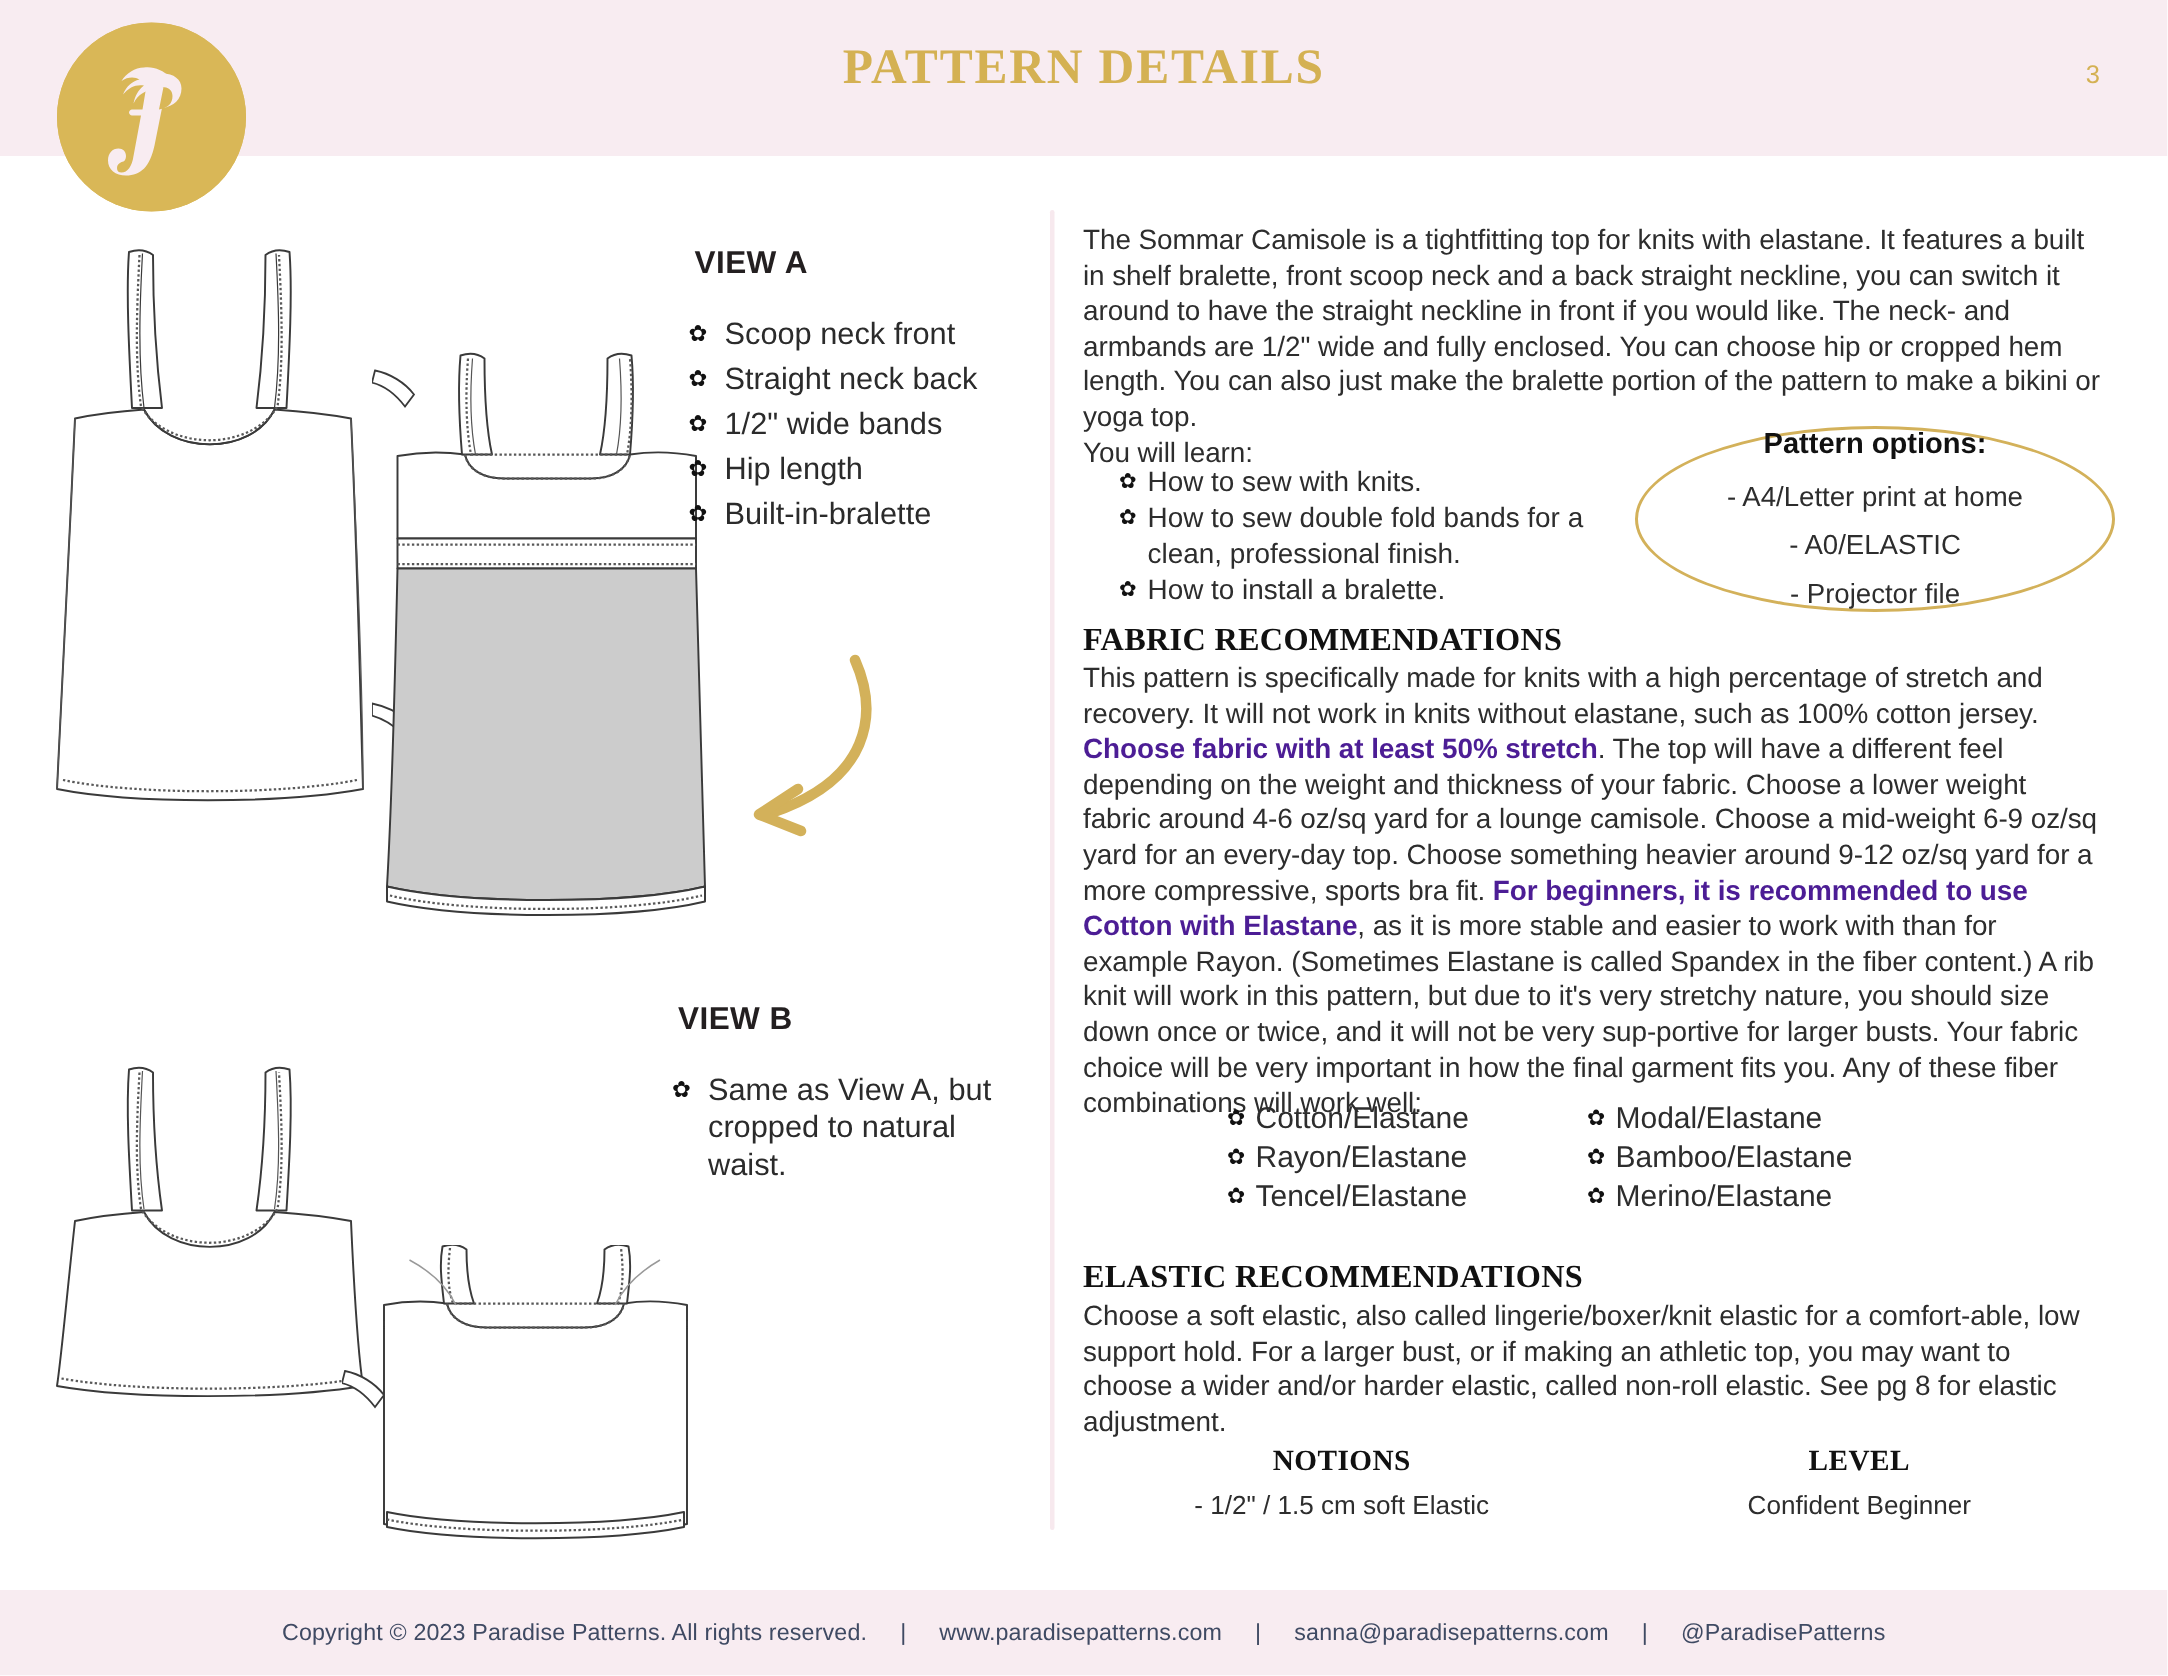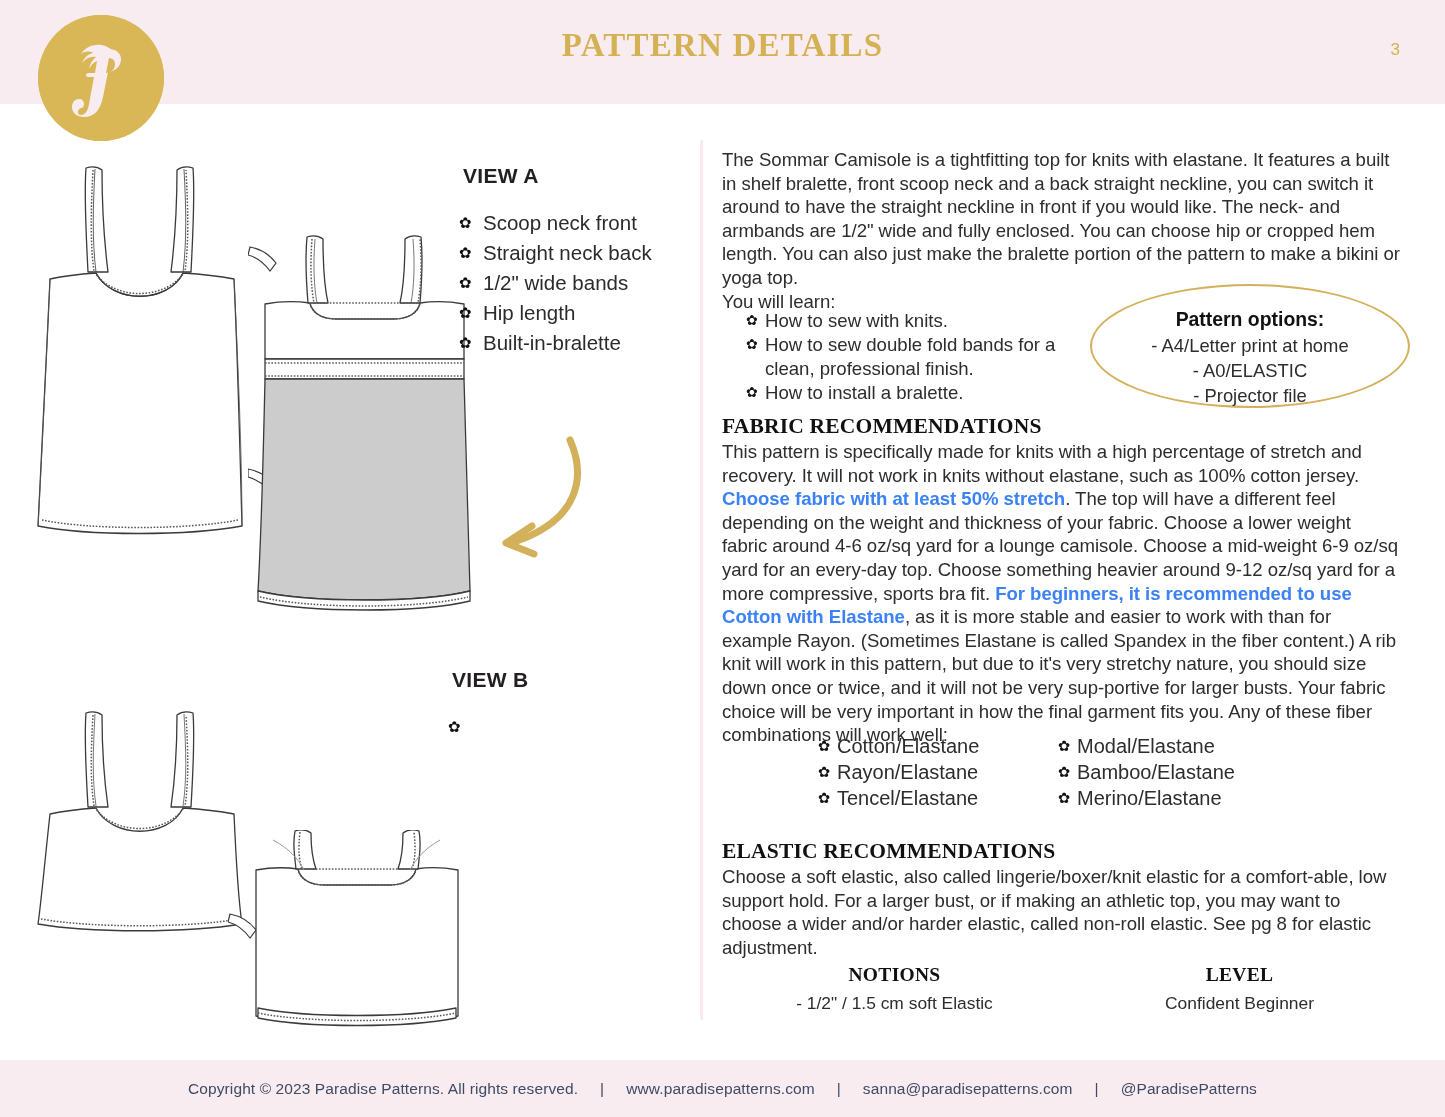--- a/index.html
+++ b/index.html
@@ -164,21 +164,21 @@
     font-size: 18.6px;
     line-height: 23.6px;
     color: #2d2d2d;
     letter-spacing: -0.05px;
   }
   .intro {
     position: absolute;
     left: 0; top: 44px;
     width: 683px;
   }
-  b, strong { font-weight: bold; color: #3b82f6; }
+  b, strong { font-weight: bold; color: #4c1d95; }
 
   .learn-list {
     position: absolute;
     left: 24px; top: 205px;
     width: 350px;
     list-style: none;
     margin: 0; padding: 0;
   }
   .learn-list li {
     display: flex;
@@ -208,21 +208,21 @@
     inset: 0;
     border: 2.6px solid #d3b15a;
     border-radius: 50%;
   }
   .oval-content {
     position: absolute;
     inset: 0;
     display: flex;
     flex-direction: column;
     align-items: center;
-    justify-content: flex-end;
+    justify-content: space-between;
     text-align: center;
     font-size: 18.4px;
     line-height: 25px;
     color: #2d2d2d;
   }
   .oval-title {
     font-weight: bold;
     font-size: 19.4px;
     color: #111;
     margin-bottom: 1px;
@@ -442,20 +442,21 @@
     <svg width="200" height="130" viewBox="0 0 200 130">
       <path d="M100 6 C116 42 110 86 44 108" fill="none" stroke="#d3b15a" stroke-width="7" stroke-linecap="round"></path>
       <path d="M62 92 L36 109 L64 120" fill="none" stroke="#d3b15a" stroke-width="7" stroke-linecap="round" stroke-linejoin="round"></path>
     </svg>
   </div>
 
   <div class="view-b-head">VIEW B</div>
   <ul class="bullets view-b-list">
     <li>
         <span class="fl">✿</span>
+        <span class="txt">Same as View A, but cropped to natural waist.</span>
       </li>
   </ul>
 </div>
 
 <div class="divider"></div>
 
 <div class="right-col">
 
   <div class="intro body-text">
     <span>The Sommar Camisole is a tightfitting top for knits with elastane. It features a built in shelf bralette, front scoop neck and a back straight neckline, you can switch it around to have the straight neckline in front if you would like. The neck- and armbands are 1/2" wide and fully enclosed. You can choose hip or cropped hem length. You can also just make the bralette portion of the pattern to make a bikini or yoga top.</span><br>

